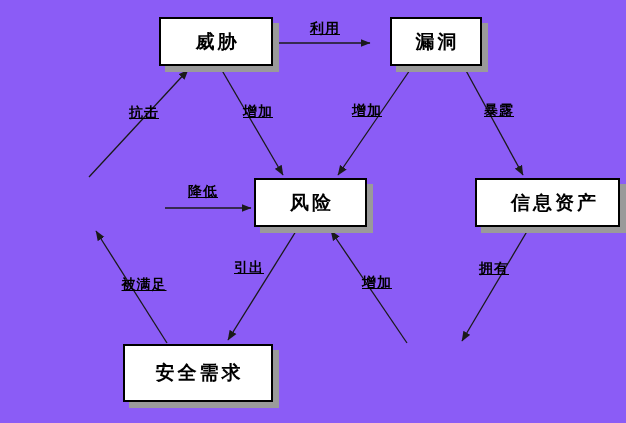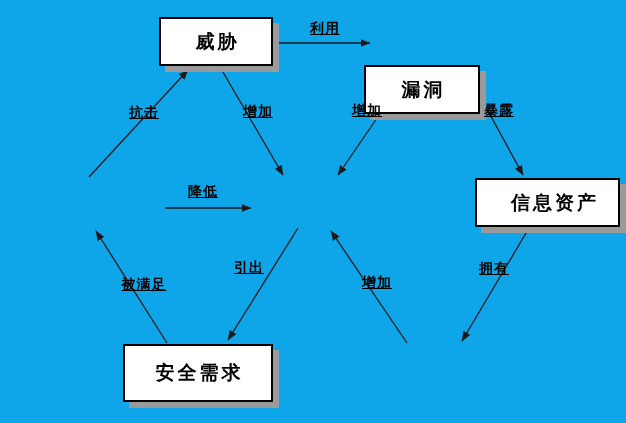--- a/index.html
+++ b/index.html
@@ -1,20 +1,20 @@
 <!DOCTYPE html>
 <html><head>
 <meta charset="utf-8">
 <style>
   html, body { margin: 0; padding: 0; background: #ffffff; }
   .stage {
     position: relative;
     width: 626px;
     height: 423px;
-    background: #0ea5e9;
+    background: #8b5cf6;
     font-family: "DejaVu Sans", "Liberation Sans", sans-serif;
     overflow: hidden;
   }
   .edges-layer {
     position: absolute;
     left: 0; top: 0;
     width: 626px; height: 423px;
   }
   .node {
     position: absolute;
@@ -62,21 +62,22 @@
       <line x1="464" y1="67" x2="523" y2="175" marker-end="url(#arrow)"></line>
       <line x1="165" y1="208" x2="251" y2="208" marker-end="url(#arrow)"></line>
       <line x1="167" y1="343" x2="96" y2="231" marker-end="url(#arrow)"></line>
       <line x1="298" y1="228" x2="228" y2="340" marker-end="url(#arrow)"></line>
       <line x1="407" y1="343" x2="331" y2="231" marker-end="url(#arrow)"></line>
       <line x1="529" y1="228" x2="462" y2="341" marker-end="url(#arrow)"></line>
     </g>
   </svg>
 
   <div class="node" style="left:159px; top:17px;  width:114px; height:49px;">威胁</div>
-  <div class="node" style="left:364px; top:17px;  width:116px; height:49px;margin-top:48px;">漏洞</div>
+  <div class="node" style="left:390px; top:17px;  width:92px; height:49px;">漏洞</div>
+  <div class="node" style="left:254px; top:178px; width:113px; height:49px;">风险</div>
   <div class="node" style="left:475px; top:178px; width:145px; height:49px;padding-left:12px;">信息资产</div>
   <div class="node" style="left:123px; top:344px; width:150px; height:58px;">安全需求</div>
 
   <div class="edge-label" style="left:325px; top:29px;">利用</div>
   <div class="edge-label" style="left:144px; top:113px;">抗击</div>
   <div class="edge-label" style="left:258px; top:112px;">增加</div>
   <div class="edge-label" style="left:367px; top:111px;">增加</div>
   <div class="edge-label" style="left:499px; top:111px;">暴露</div>
   <div class="edge-label" style="left:203px; top:192px;">降低</div>
   <div class="edge-label" style="left:144px; top:285px;">被满足</div>

